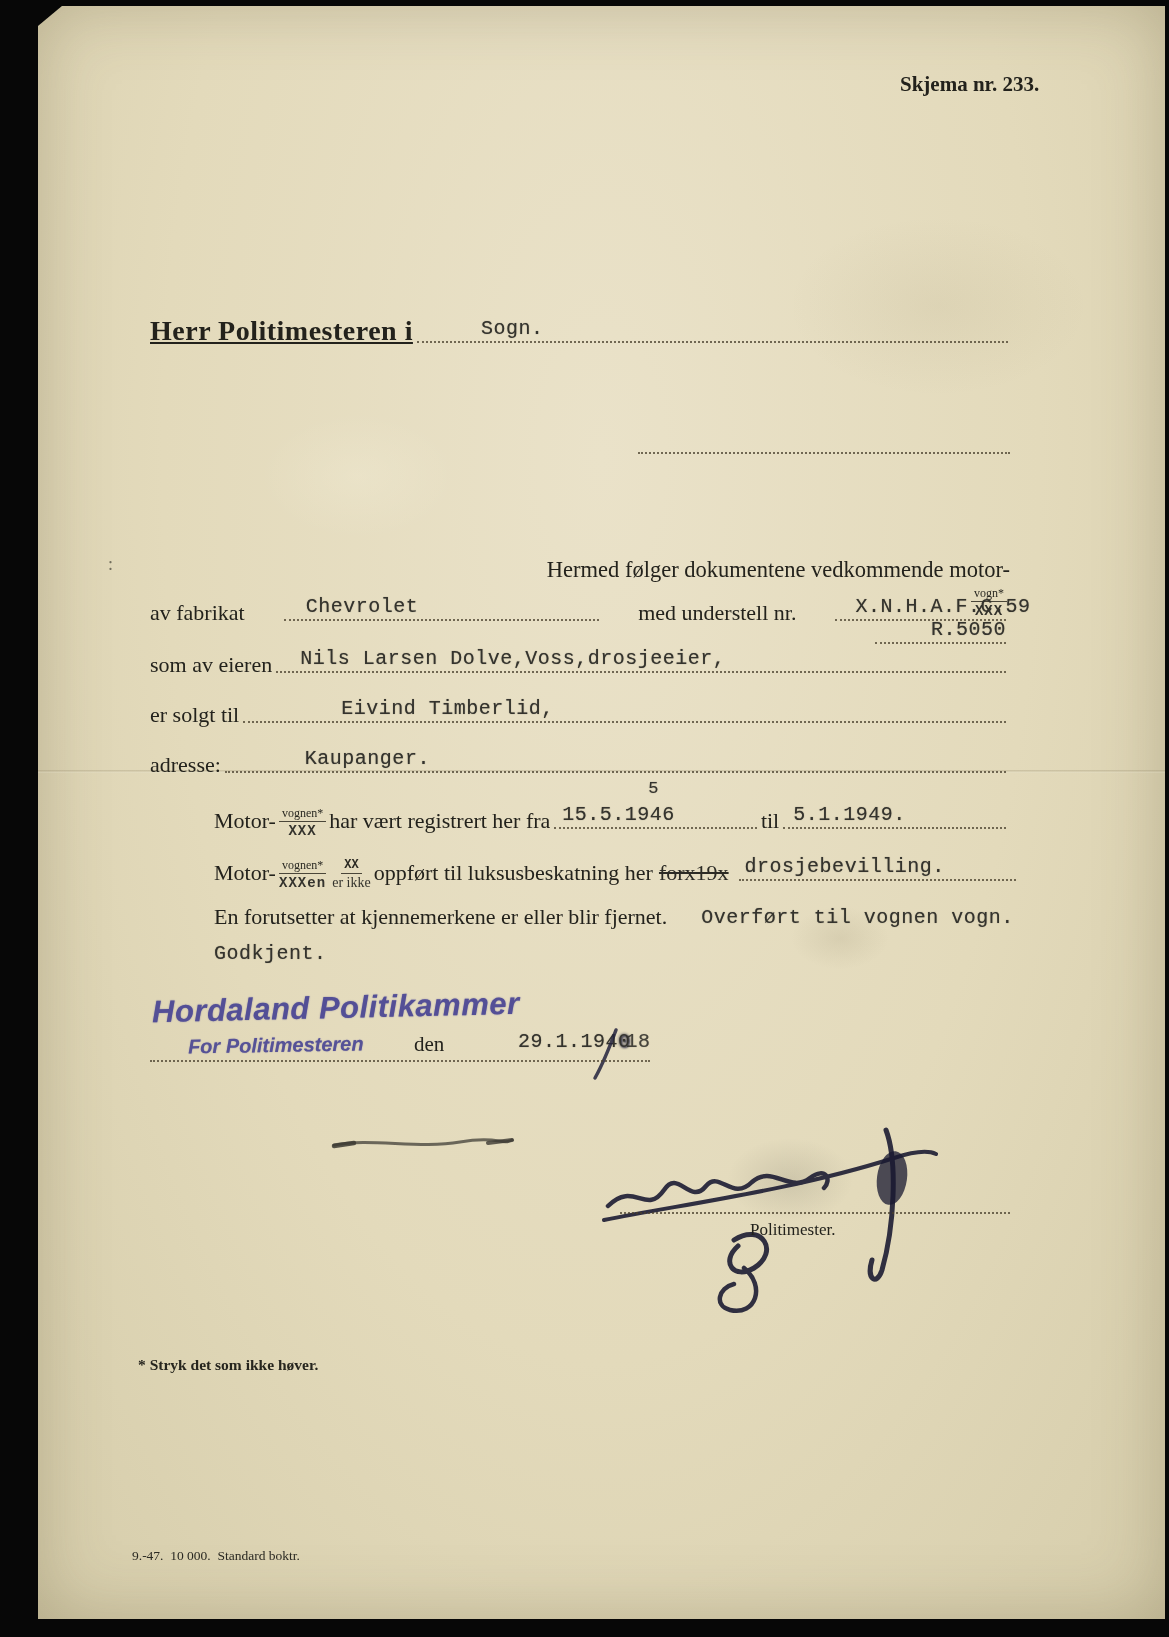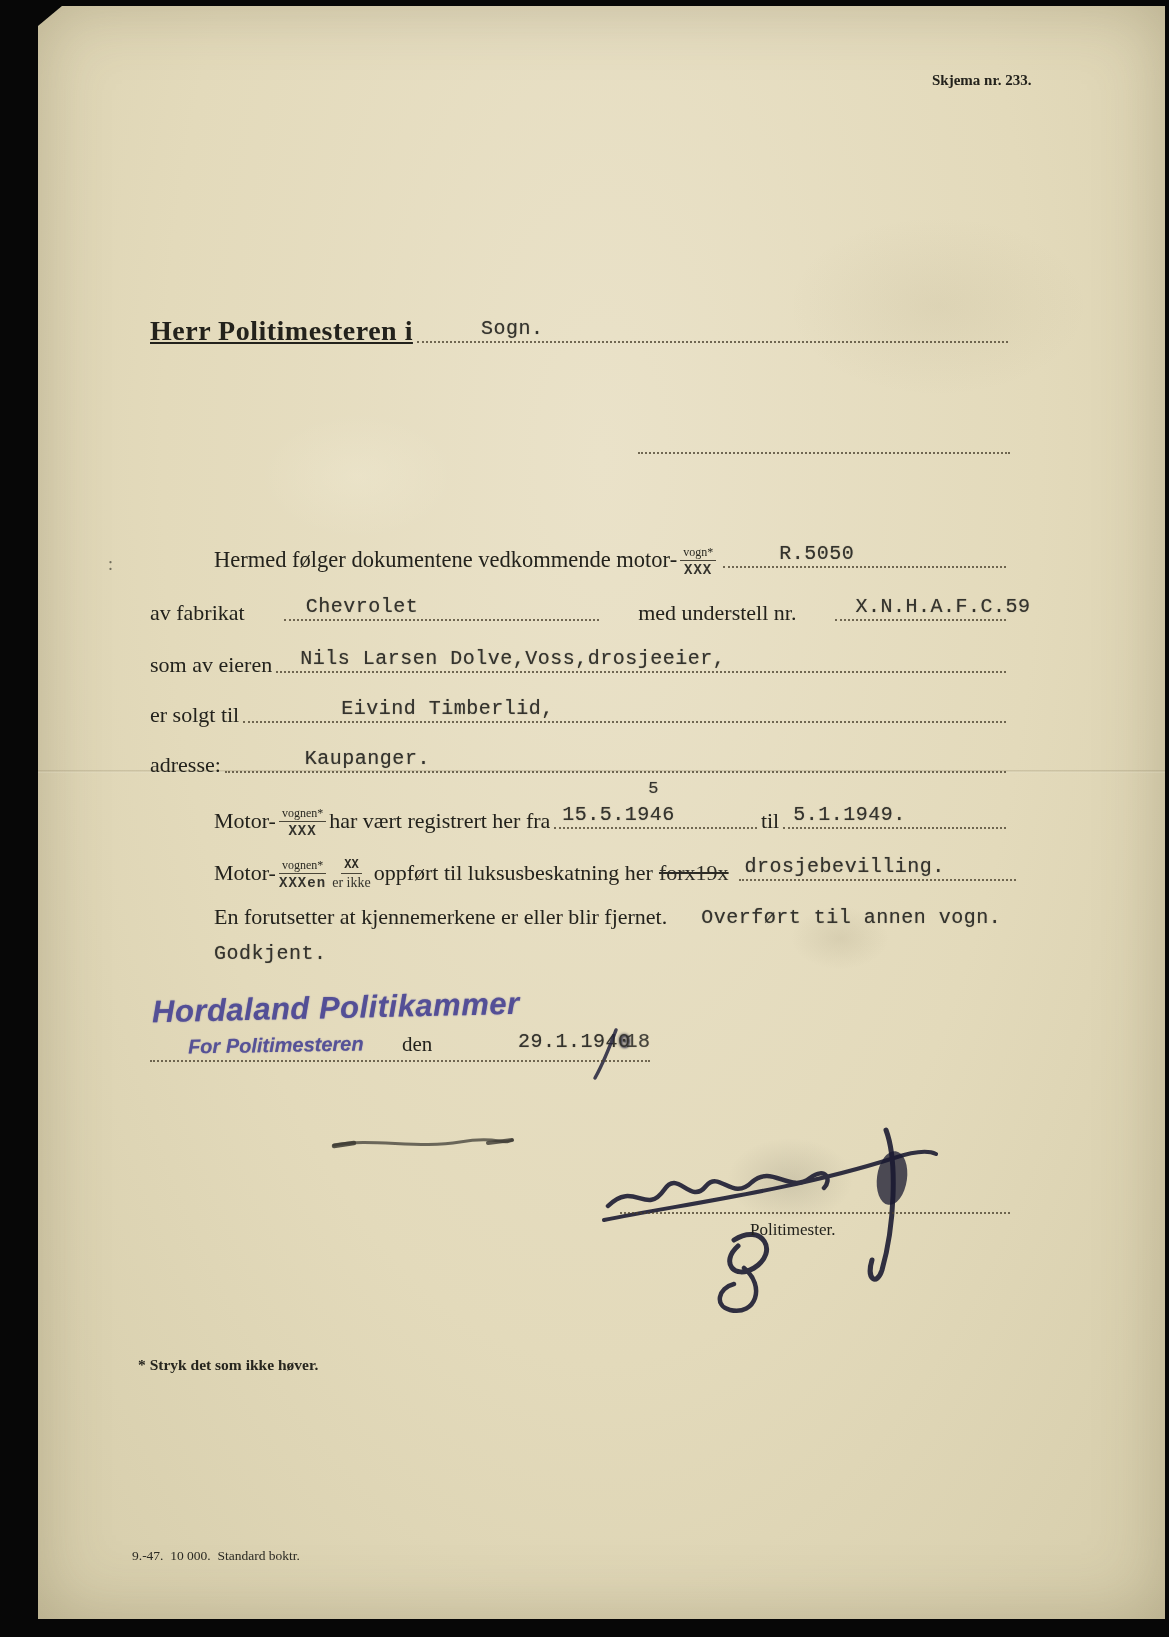--- a/index.html
+++ b/index.html
@@ -25,48 +25,48 @@
   .fill{flex:1;min-width:0;border-bottom:2px dotted rgba(72,63,44,.75);margin:0 4px 5px 4px;white-space:nowrap;}
   .rule{position:absolute;border-bottom:2px dotted rgba(72,63,44,.75);}
 
   .alt{display:inline-flex;flex-direction:column;align-items:center;line-height:1;
        margin:0 3px;transform:translateY(4px);}
   .alt .top{font-family:"Liberation Serif",serif;font-size:12px;color:#2a2922;
        border-bottom:1px solid #4a4639;padding:0 3px 2px;}
   .alt .bottom{font-family:"Liberation Mono",monospace;font-size:14px;font-weight:700;
        color:#34332d;letter-spacing:1px;margin-top:2px;}
 
-  .form-number{position:absolute;left:894px;top:66px;font-size:15px;font-weight:700;color:#23221c;}
+  .form-number{position:absolute;left:862px;top:66px;font-size:21px;font-weight:700;color:#23221c;}
   .stray{position:absolute;left:70px;top:548px;font-size:18px;color:rgba(40,40,34,.6);}
 
   .salutation{left:112px;top:308px;width:862px;}
   .salutation .label{font-size:28px;font-weight:700;letter-spacing:.5px;text-decoration:underline;}
   .empty-rule{left:600px;top:436px;width:372px;height:10px;}
 
-  .l-intro{left:176px;top:532px;width:796px;font-size:22.5px;}
+  .l-intro{left:176px;top:550px;width:796px;font-size:22.5px;flex-direction:column;}
   .l-fabrikat{left:112px;top:586px;width:860px;gap:35px;}
   .l-eier{left:112px;top:638px;width:860px;}
   .l-solgt{left:112px;top:688px;width:860px;}
   .l-adresse{left:112px;top:738px;width:860px;}
   .l-reg{left:176px;top:794px;width:796px;}
   .l-lux{left:176px;top:846px;width:806px;}
   .l-cond{left:176px;top:898px;width:950px;}
   .l-godkjent{left:176px;top:936px;}
 
   .reg-date{position:relative;}
   .sup-corr{position:absolute;top:-24px;right:16px;font-size:17px;}
   .struck{text-decoration:line-through;text-decoration-thickness:2px;margin:0 6px;color:#2c2b25;}
 
   .stamp-office{position:absolute;left:114px;top:984px;font-family:"Liberation Sans",sans-serif;
        font-size:31px;font-weight:700;font-style:italic;color:#4b4794;letter-spacing:.5px;
        transform:rotate(-1.3deg);text-shadow:0 0 1.5px rgba(75,71,148,.65);opacity:.94;}
   .stamp-for{position:absolute;left:150px;top:1028px;font-family:"Liberation Sans",sans-serif;
        font-size:20px;font-weight:700;font-style:italic;color:#4b4794;transform:rotate(-1deg);
        text-shadow:0 0 1.2px rgba(75,71,148,.6);opacity:.92;}
-  .den-label{position:absolute;left:364px;top:1026px;font-size:21px;}
+  .den-label{position:absolute;left:376px;top:1026px;font-size:21px;}
   .stamp-date{position:absolute;left:480px;top:1024px;}
   .smudge{text-shadow:0 0 3px #24243a, 1px 1px 2px #33334d;}
   .date-extra{margin-left:-5px;opacity:.9;}
   .stamp-rule{left:112px;top:1054px;width:500px;}
   .date-slash{position:absolute;left:552px;top:1020px;}
 
   .mid-dash{position:absolute;left:290px;top:1128px;}
   .sig-ink{position:absolute;left:556px;top:1114px;}
   .sig-rule{left:582px;top:1206px;width:390px;}
   .sig-title{position:absolute;left:712px;top:1214px;font-size:17px;}
@@ -144,21 +144,21 @@
         <span class="top" style="font-family:'Liberation Mono',monospace;font-weight:700;">XX</span>
         <span class="bottom" style="font-family:'Liberation Serif',serif;font-weight:400;letter-spacing:0;">er ikke</span>
       </span>
       <span class="printed">oppført til luksusbeskatning her</span>
       <span class="printed struck">forx19x</span>
       <span class="fill"><span class="typed" style="padding-left:6px;">drosjebevilling.</span></span>
     </div>
 
     <div class="line l-cond">
       <span class="printed">En forutsetter at kjennemerkene er eller blir fjernet.</span>
-      <span class="typed" style="margin-left:34px;">Overført til annen vogn.</span>
+      <span class="typed" style="margin-left:34px;">Overført til vognen vogn.</span>
     </div>
     <div class="line l-godkjent">
       <span class="typed">Godkjent.</span>
     </div>
 
     <div class="stamp-office">Hordaland Politikammer</div>
     <div class="stamp-for">For Politimesteren</div>
     <div class="den-label printed">den</div>
     <div class="stamp-date typed">
       <span>29.1.194</span><span class="smudge">0</span><span class="date-extra">18</span>

